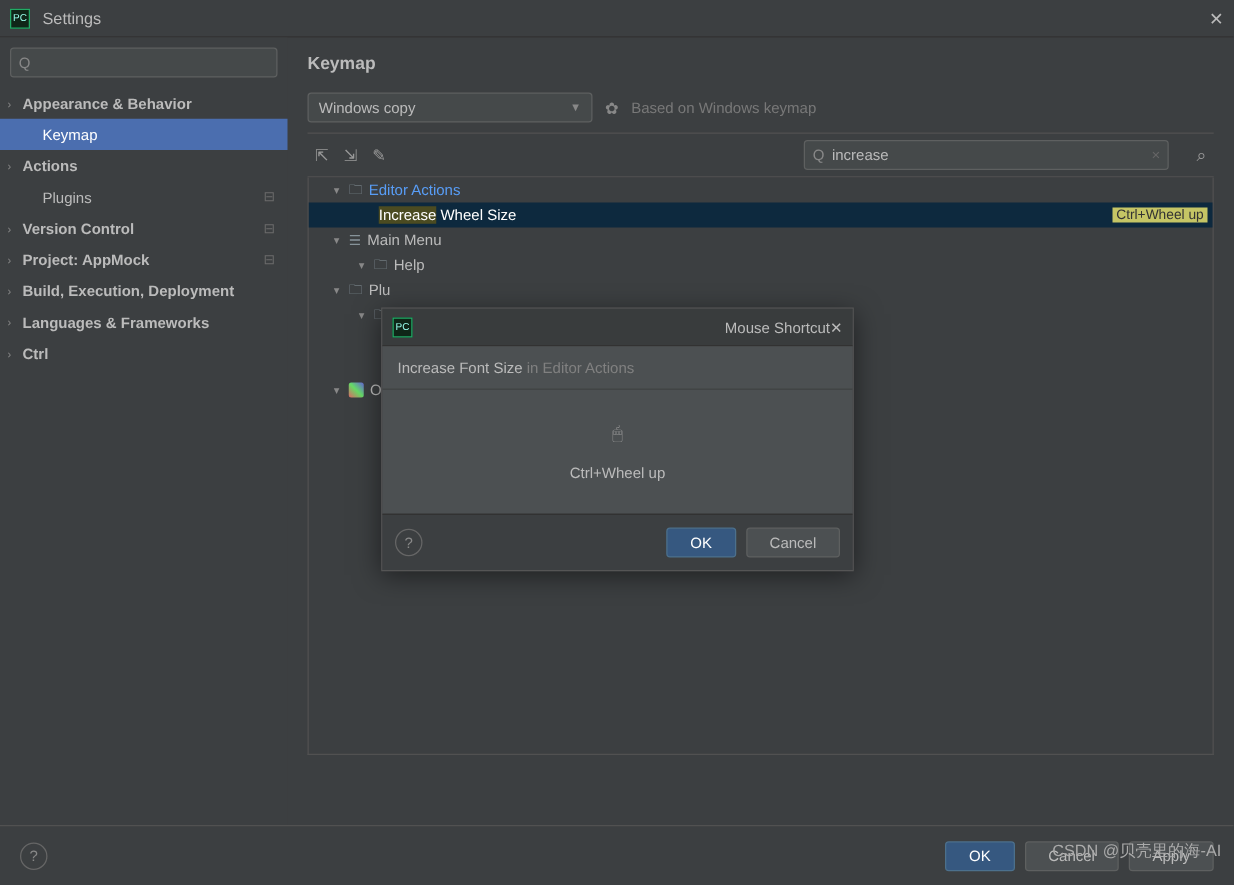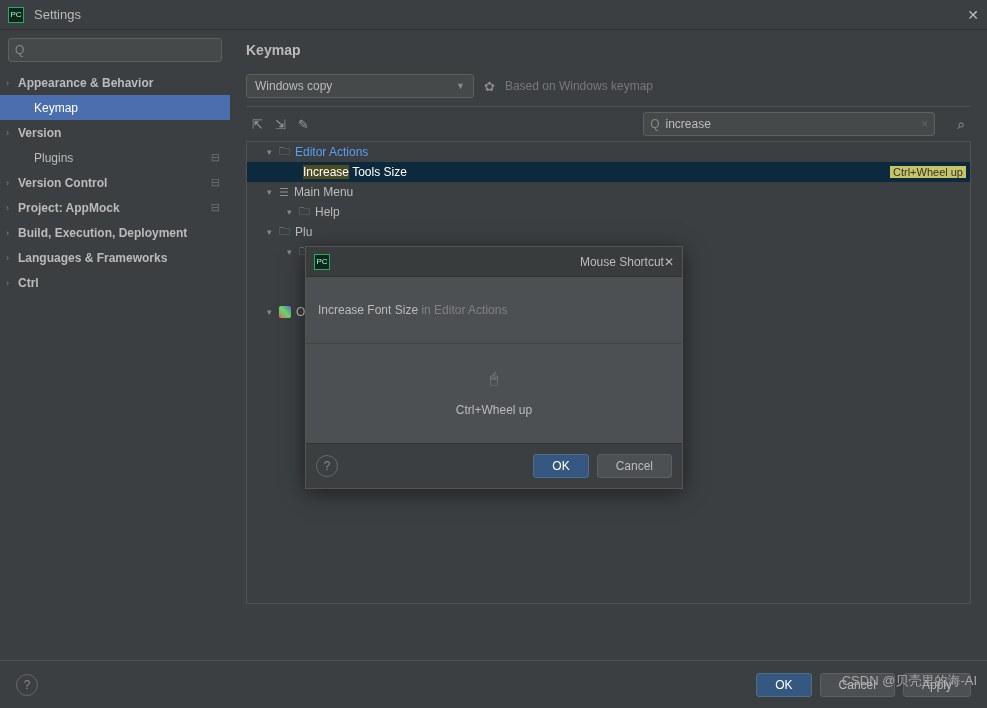--- a/index.html
+++ b/index.html
@@ -55,21 +55,21 @@
   .bottom .spacer { flex: 1; }
   .btn { height: 24px; padding: 0 18px; border-radius: 3px; border: 1px solid #5e6060; background: #4c5052; color: #bbb; display: flex; align-items: center; margin-left: 8px; cursor: pointer; }
   .btn.primary { background: #365880; border-color: #4c708c; color: #fff; }
   .watermark { position: absolute; right: 10px; bottom: 18px; color: #aaa; font-size: 13px; pointer-events: none; }
   
   .dialog { position: absolute; left: 305px; top: 246px; width: 378px; background: #3c3f41; border: 1px solid #555; box-shadow: 0 4px 20px rgba(0,0,0,0.5); }
   .dialog .dlg-title { height: 30px; background: #393c3d; display: flex; align-items: center; padding: 0 8px; border-bottom: 1px solid #323232; }
   .dialog .dlg-title .logo { width: 16px; height: 16px; background: #0f2618; border: 1px solid #2a6; display: flex; align-items: center; justify-content: center; font-size: 8px; color: #9fe; margin-right: 10px; }
   .dialog .dlg-title .t { flex: 1; color: #bbb; font-size: 12px; text-align: right; }
   .dialog .dlg-title .close { color: #bbb; cursor: pointer; }
-  .dialog .dlg-sub { padding: 26px 12px; color: #bbb; background: #4c5052; }
+  .dialog .dlg-sub { padding: 10px 12px; color: #bbb; background: #4c5052; }
   .dialog .dlg-sub .ctx { color: #808080; }
   .dialog .dlg-body { background: #4c5052; height: 100px; display: flex; flex-direction: column; align-items: center; justify-content: center; border-top: 1px solid #414445; }
   .dialog .mouse-icon { font-size: 14px; color: #999; }
   .dialog .shortcut-text { color: #bbb; margin-top: 16px; font-size: 12px; }
   .dialog .dlg-footer { background: #3c3f41; padding: 10px; display: flex; align-items: center; border-top: 1px solid #323232; }
   .dialog .dlg-footer .spacer { flex: 1; }
 </style>
 </head>
 <body>
 
@@ -88,21 +88,21 @@
     <ul class="nav" id="nav">
         <li>
           <span class="chev">›</span>
           <span class="bold">Appearance &amp; Behavior</span>
         </li>
         <li class="indent selected">
           <span>Keymap</span>
         </li>
         <li>
           <span class="chev">›</span>
-          <span class="bold">Version</span>
+          <span class="bold">Actions</span>
         </li>
         <li class="indent">
           <span>Plugins</span>
           <span class="cog">⊟</span>
         </li>
         <li>
           <span class="chev">›</span>
           <span class="bold">Version Control</span>
           <span class="cog">⊟</span>
         </li>
@@ -153,21 +153,21 @@
       <span class="find-action">⌕</span>
     </div>
 
     <div class="tree">
       <div class="tree-row blue-text indent1">
         <span class="twisty">▾</span>
           <span class="folder">🗀</span>
         <span>Editor Actions</span>
       </div>
       <div class="tree-row selected indent3">
-        <span class="action-label"><span class="highlight">Increase</span><span> Tools Size</span></span>
+        <span class="action-label"><span class="highlight">Increase</span><span> Wheel Size</span></span>
         <span class="shortcut-badge">Ctrl+Wheel up</span>
       </div>
       <div class="tree-row indent1">
         <span class="twisty">▾</span>
           <span class="folder">☰</span>
         <span>Main Menu</span>
       </div>
       <div class="tree-row indent2">
         <span class="twisty">▾</span>
           <span class="folder">🗀</span>

